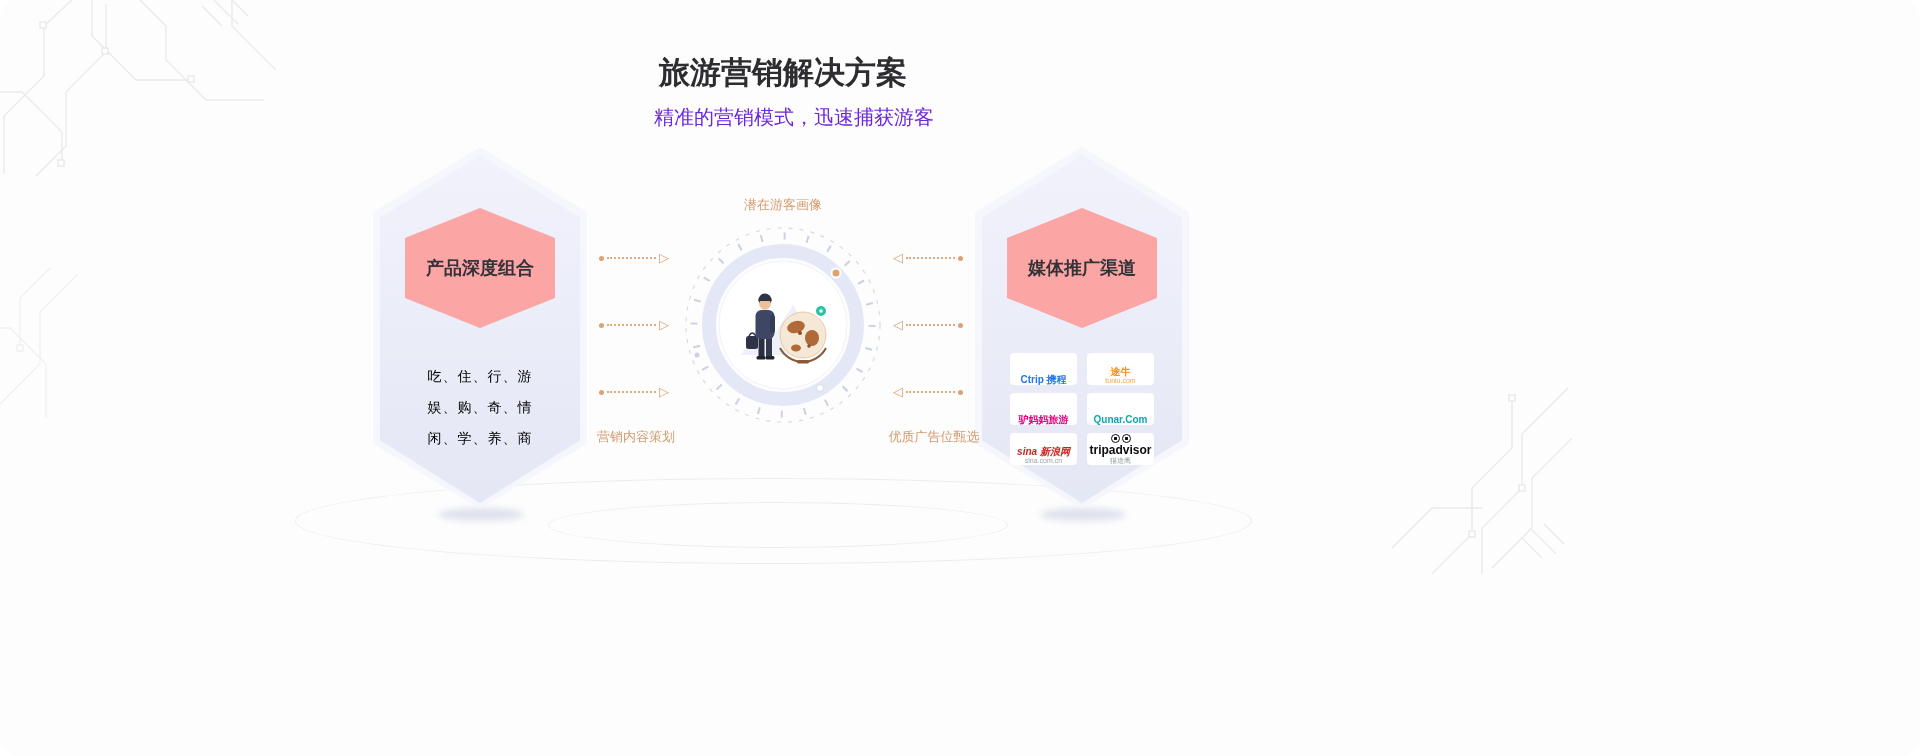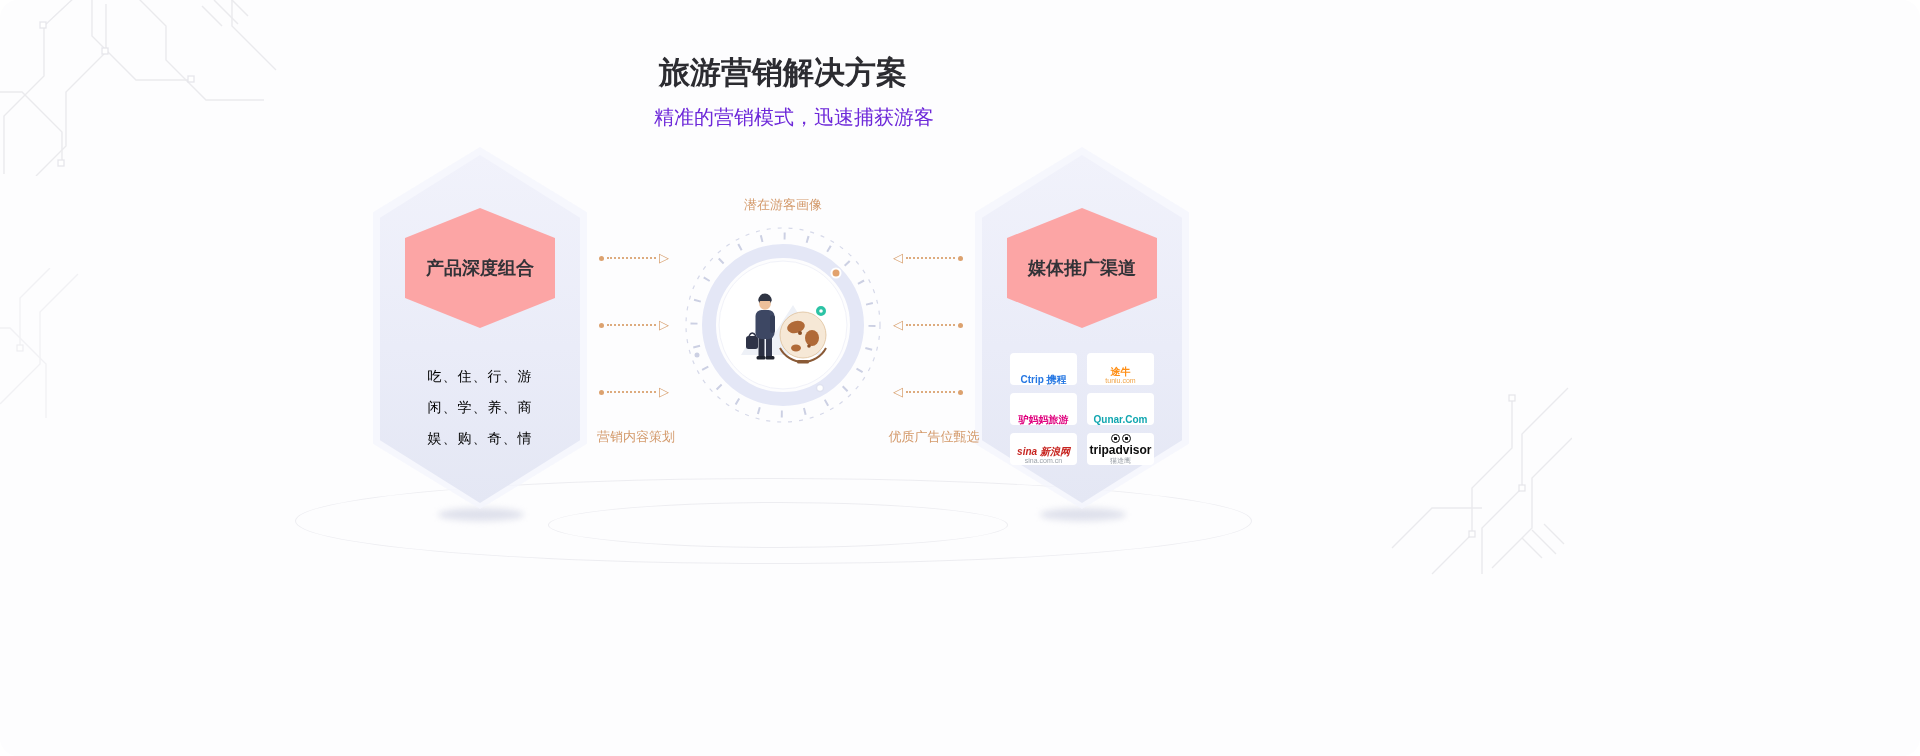--- a/index.html
+++ b/index.html
@@ -115,22 +115,22 @@
   <div class="page-subtitle">精准的营销模式，迅速捕获游客</div>
 
   <div class="hex-panel" style="left:380px;">
     <div class="hex-back hex-clip"></div>
     <div class="hex-body hex-clip"></div>
     <div class="hex-white">
       <span>产品深度组合</span>
     </div>
     <div class="panel-lines">
       <div>吃、住、行、游</div>
+      <div>娱、购、奇、情</div>
       <div>闲、学、养、商</div>
-      <div>娱、购、奇、情</div>
     </div>
   </div>
 
   <div class="hex-panel" style="left:982px;">
     <div class="hex-back hex-clip"></div>
     <div class="hex-body hex-clip"></div>
     <div class="hex-white">
       <span>媒体推广渠道</span>
     </div>
     <div class="logo-grid">

